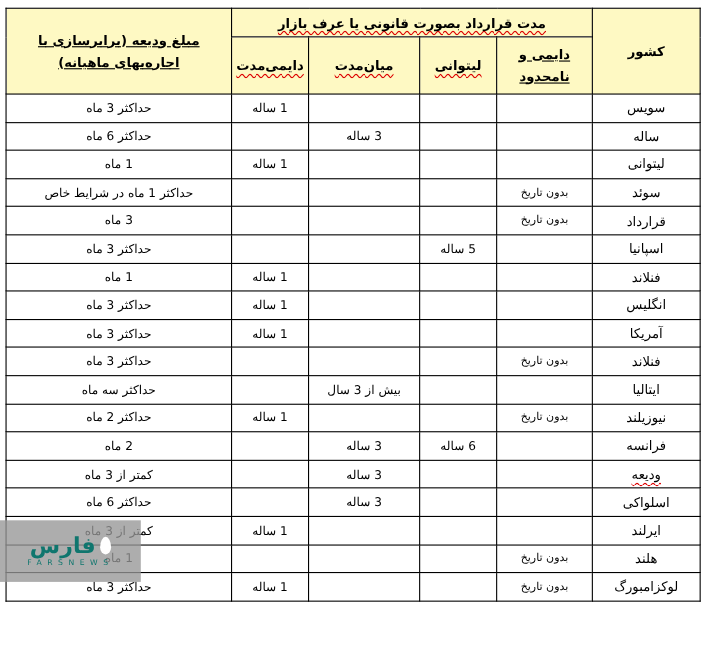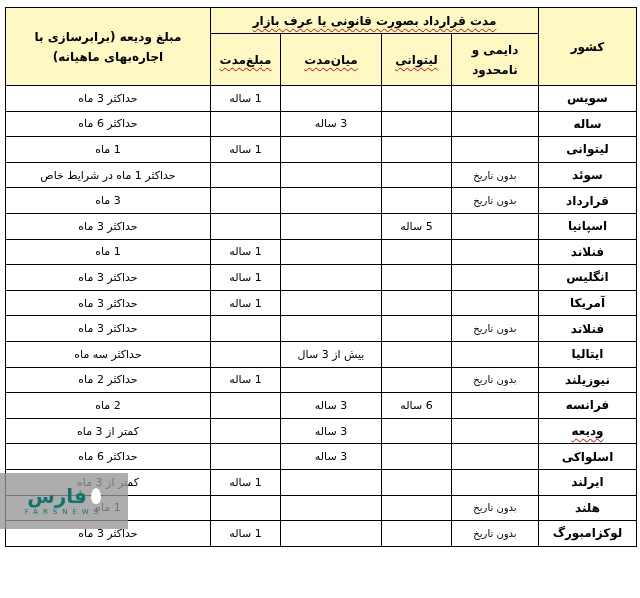--- a/index.html
+++ b/index.html
@@ -8,26 +8,26 @@
   table.rent {
     position: absolute; left: 5px; top: 7px;
     width: 631px; border-collapse: collapse; direction: rtl;
     table-layout: fixed;
   }
   table.rent td, table.rent th {
     border: 1px solid #000; padding: 0; text-align: center; vertical-align: middle;
     font-size: 11px; color: #000; overflow: hidden; white-space: nowrap;
   }
   th { background: #fef9c3; font-weight: bold; font-size: 12px !important; line-height: 20px; }
-  th.wrap { white-space: normal !important; }
+  th.wrap { white-space: normal !important; text-decoration: underline; }
   .spell { text-decoration: underline wavy #d00; text-decoration-thickness: 1px; text-underline-offset: 3px; }
   tr.hrow1 th { height: 25px; }
   tr.hrow2 th { height: 51px; }
   tbody tr { height: 25.6px; }
-  td.country { font-weight: bold; font-size: 12px !important; text-align: center; }
+  td.country { font-weight: normal; font-size: 12px !important; text-align: center; }
   td.small { font-size: 10px !important; color: #222; }
   .watermark {
     position: absolute; left: 0; top: 473px; width: 128px; height: 56px;
     background: rgba(150,150,150,0.78); color: #0f766e; display: flex; flex-direction: column;
     align-items: center; justify-content: center;
   }
   .wm-logo { font-size: 20px; font-weight: bold; line-height: 22px; display: flex; align-items: center; gap: 4px; direction: rtl; }
   .wm-drop { display: inline-block; width: 10px; height: 16px; background: #fff; border-radius: 50% 50% 50% 50% / 60% 60% 40% 40%; }
   .wm-sub { font-size: 7px; letter-spacing: 5px; line-height: 10px; text-align: center; }
 </style>
@@ -46,21 +46,21 @@
   <thead>
     <tr class="hrow1">
       <th rowspan="2">کشور</th>
       <th colspan="4"><span class="spell">مدت قرارداد بصورت قانونی یا عرف بازار</span></th>
       <th rowspan="2" class="wrap">مبلغ ودیعه (برابرسازی با اجاره‌بهای ماهیانه)</th>
     </tr>
     <tr class="hrow2">
       <th class="wrap">دایمی و نامحدود</th>
       <th><span class="spell">لیتوانی</span></th>
       <th><span class="spell">میان‌مدت</span></th>
-      <th><span class="spell">مبلغ‌مدت</span></th>
+      <th><span class="spell">دایمی‌مدت</span></th>
     </tr>
   </thead>
   <tbody>
     <tr>
         <td class="country">سویس</td>
         <td class="small"></td>
         <td></td>
         <td></td>
         <td>1 ساله</td>
         <td>حداکثر 3 ماه</td>

